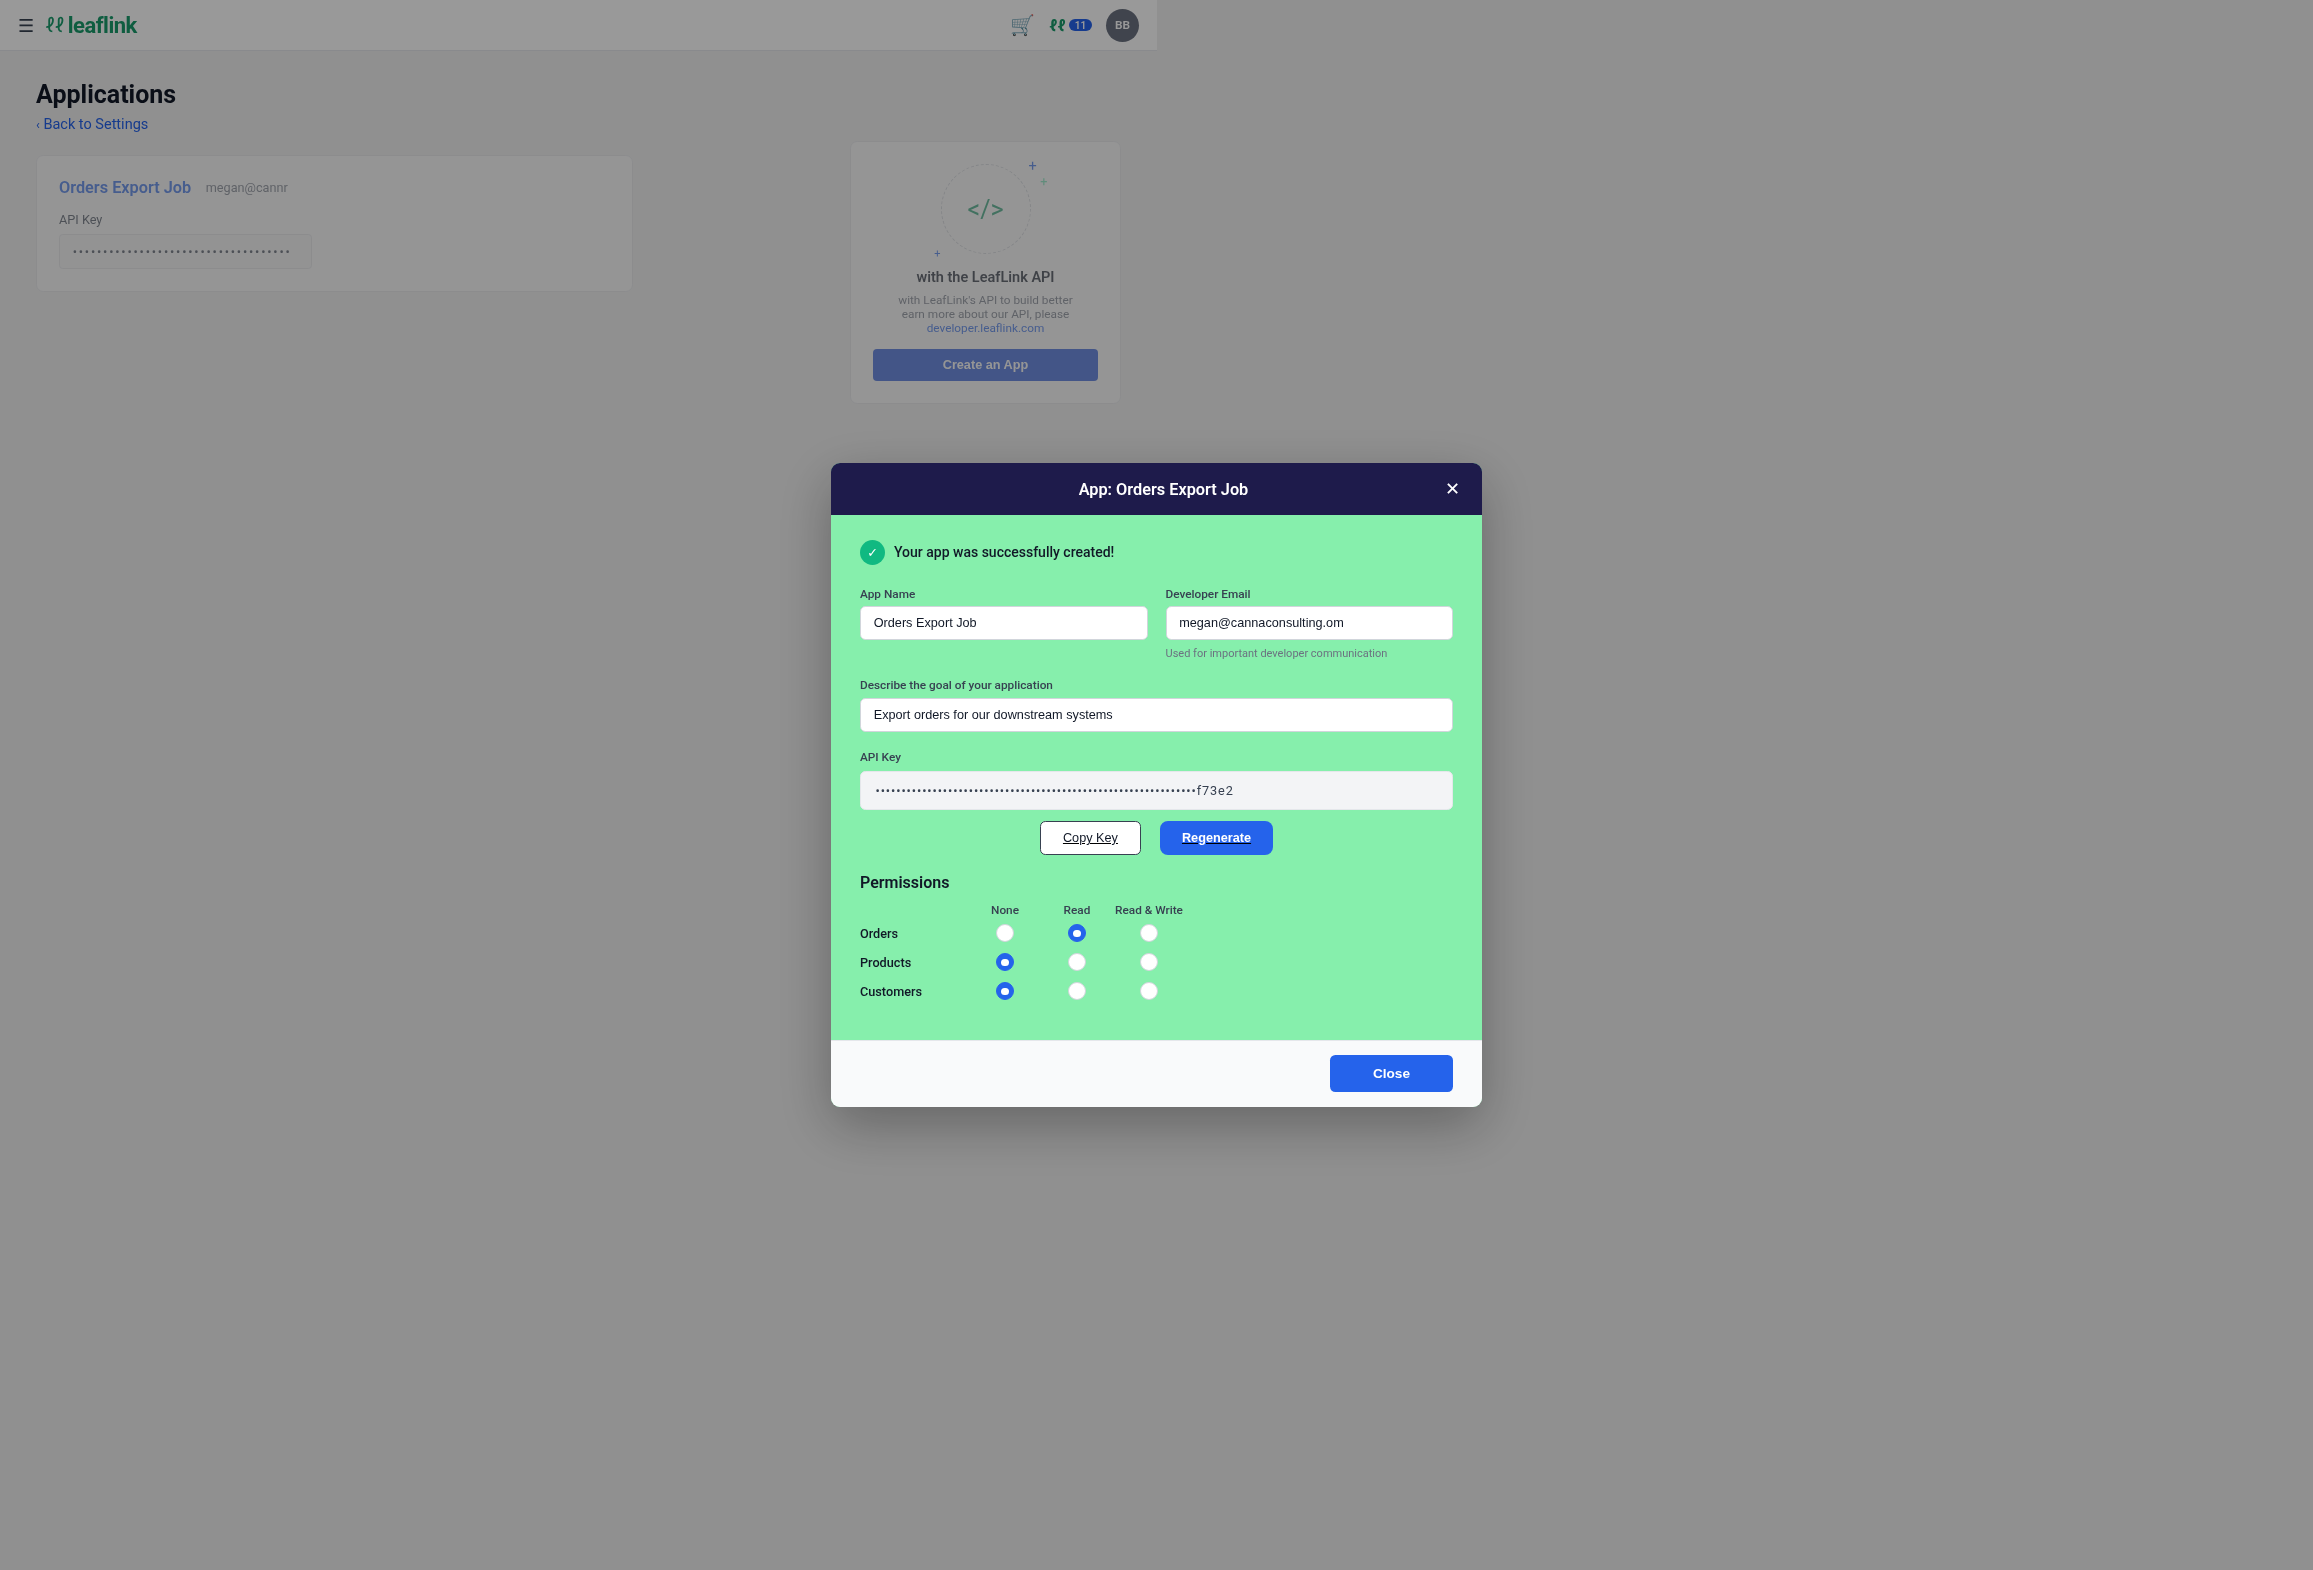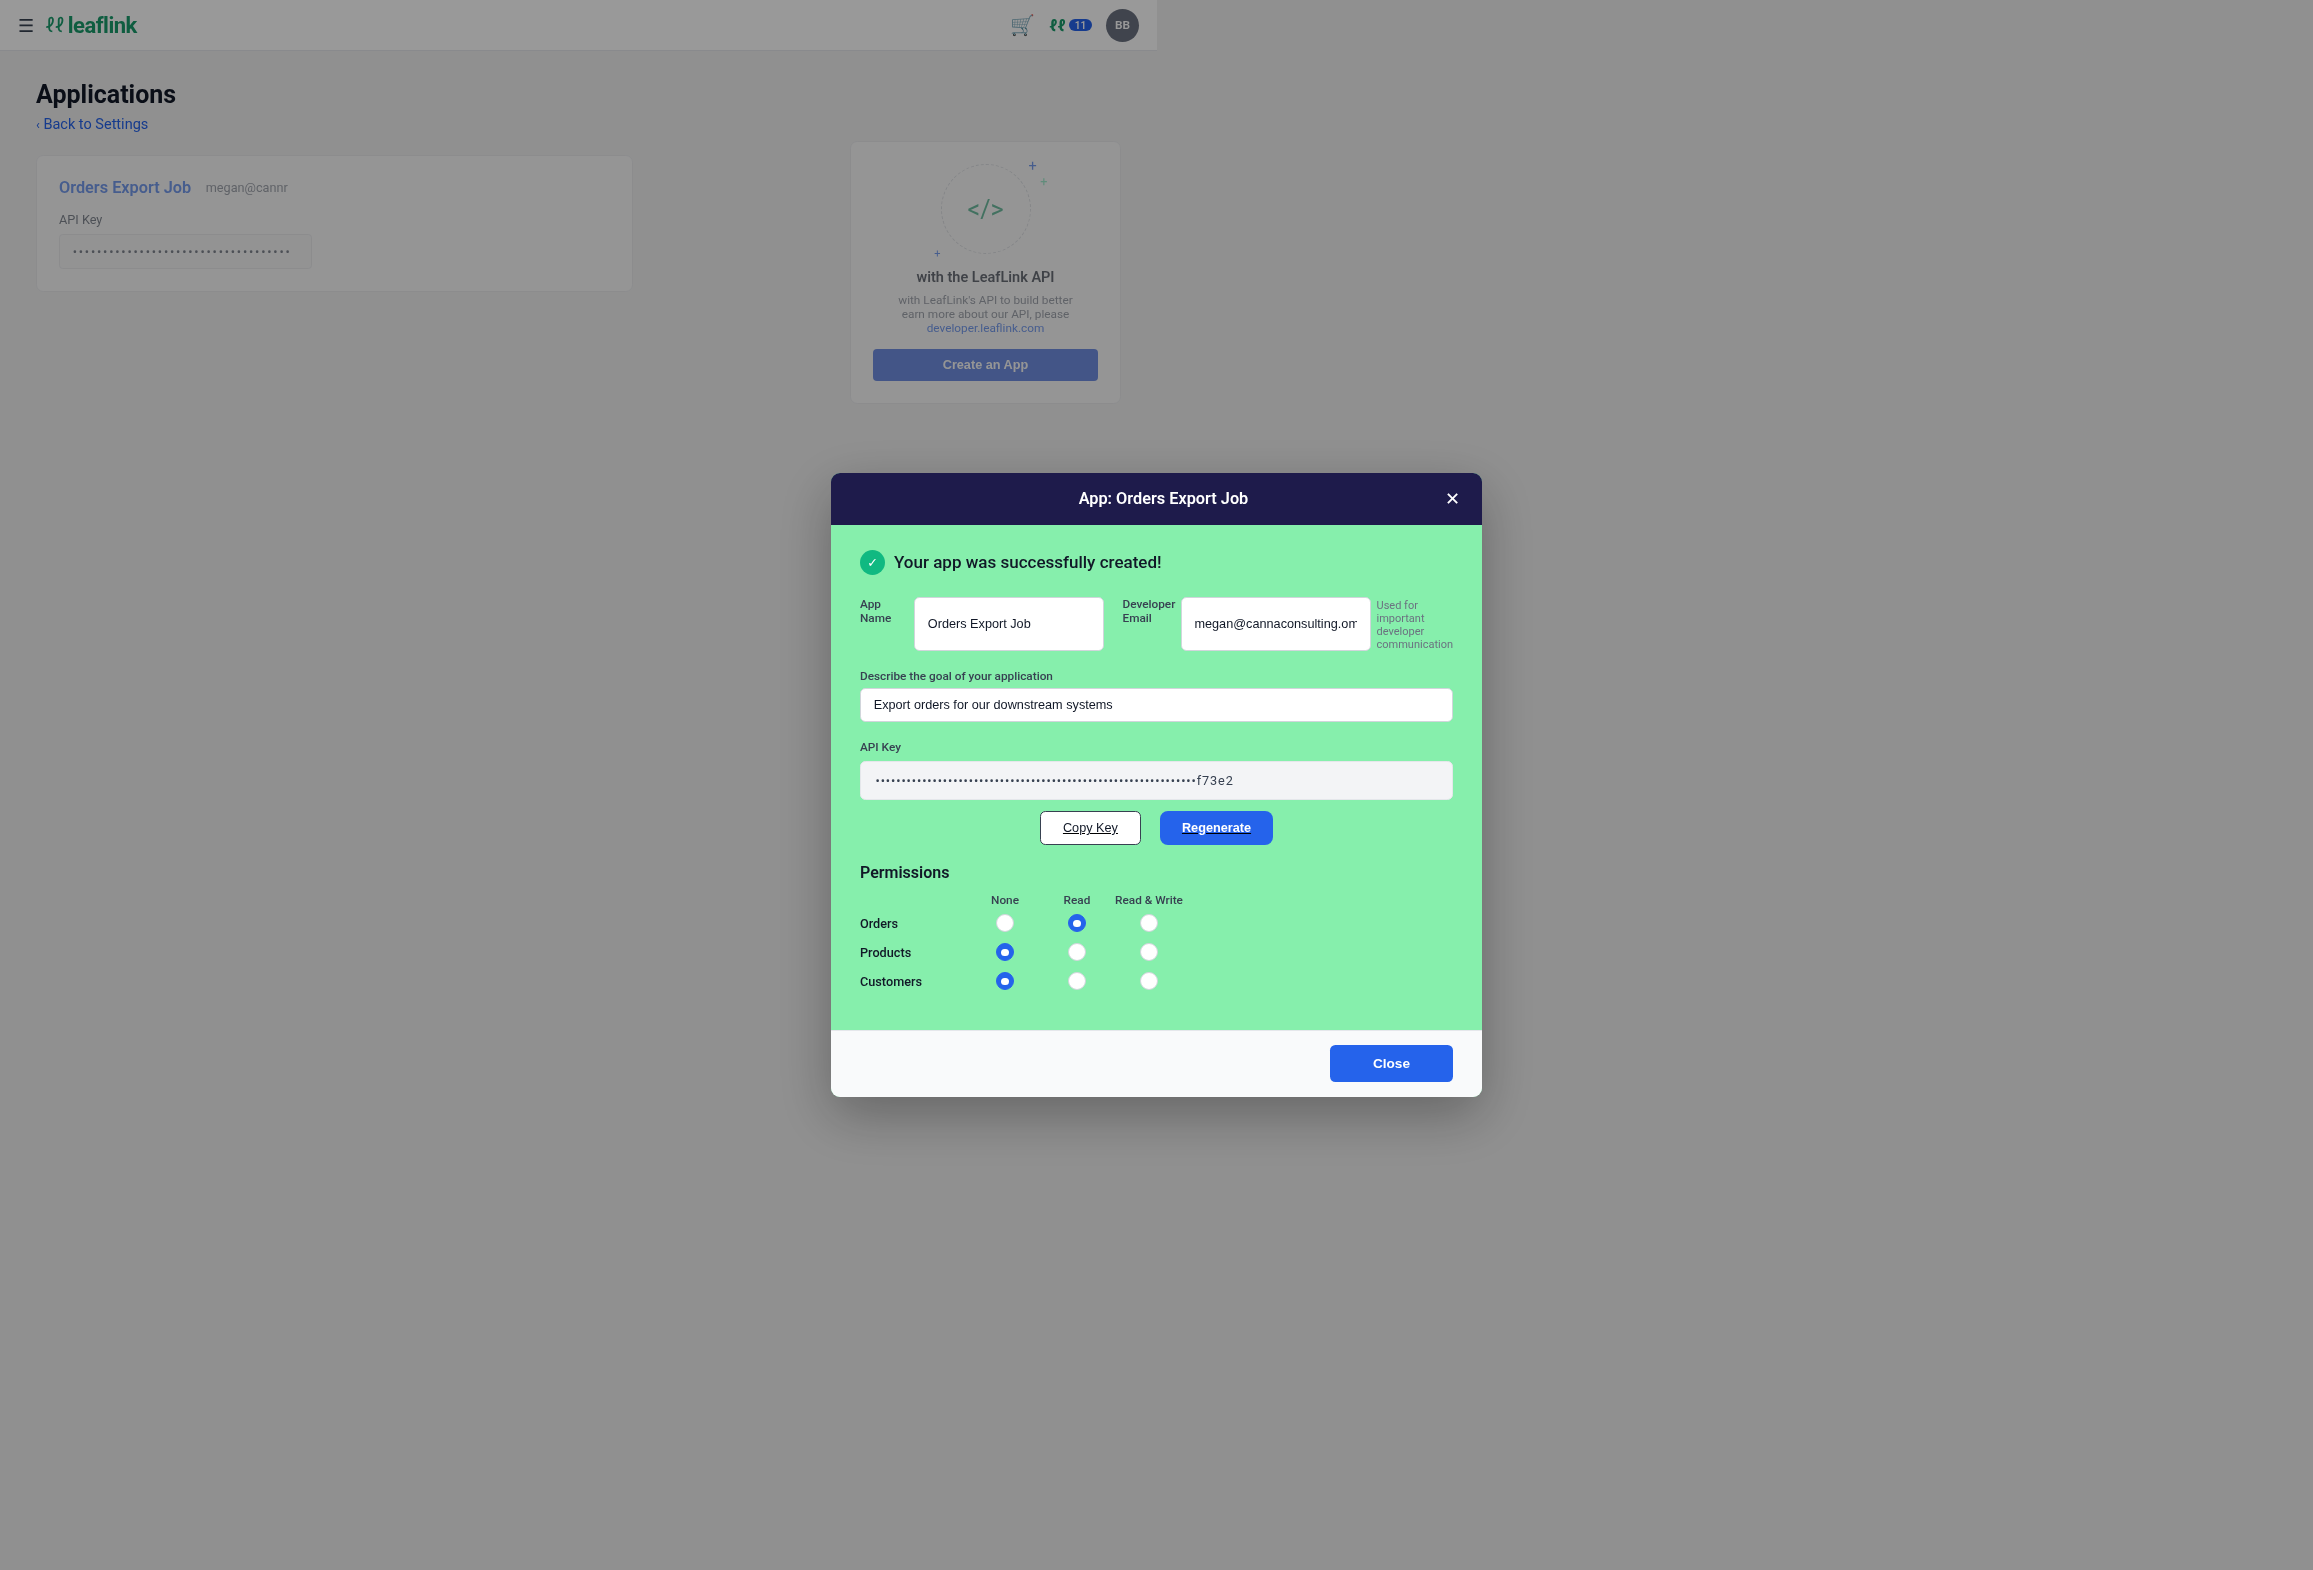--- a/index.html
+++ b/index.html
@@ -289,33 +289,33 @@
       border-radius: 50%;
       background: #10b981;
       color: #fff;
       display: flex;
       align-items: center;
       justify-content: center;
       font-size: 12.7px;
       flex-shrink: 0;
     }
     .success-text {
-      font-size: 17px;
+      font-size: 14px;
       color: #111827;
       font-weight: 500;
     }
     .form-row {
       display: flex;
       gap: 18px;
       margin-bottom: 18px;
     }
     .form-group {
       flex: 1;
       display: flex;
-      flex-direction: row;
+      flex-direction: column;
       gap: 5.4px;
     }
     .form-label {
       font-size: 11.8px;
       font-weight: 500;
       color: #374151;
     }
     .form-input {
       border: 0.9px solid #d1d5db;
       border-radius: 5.4px;

